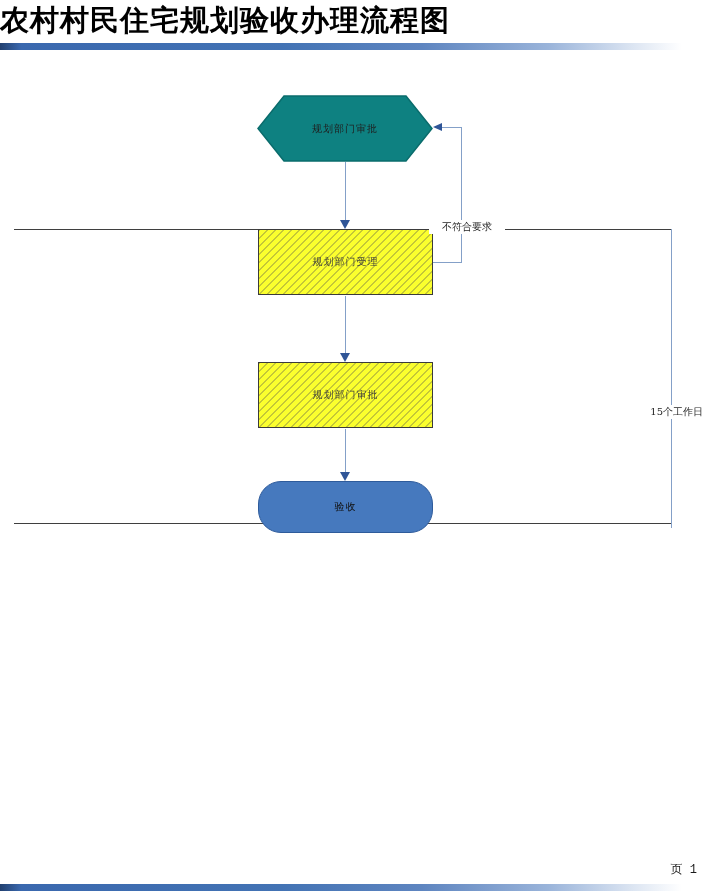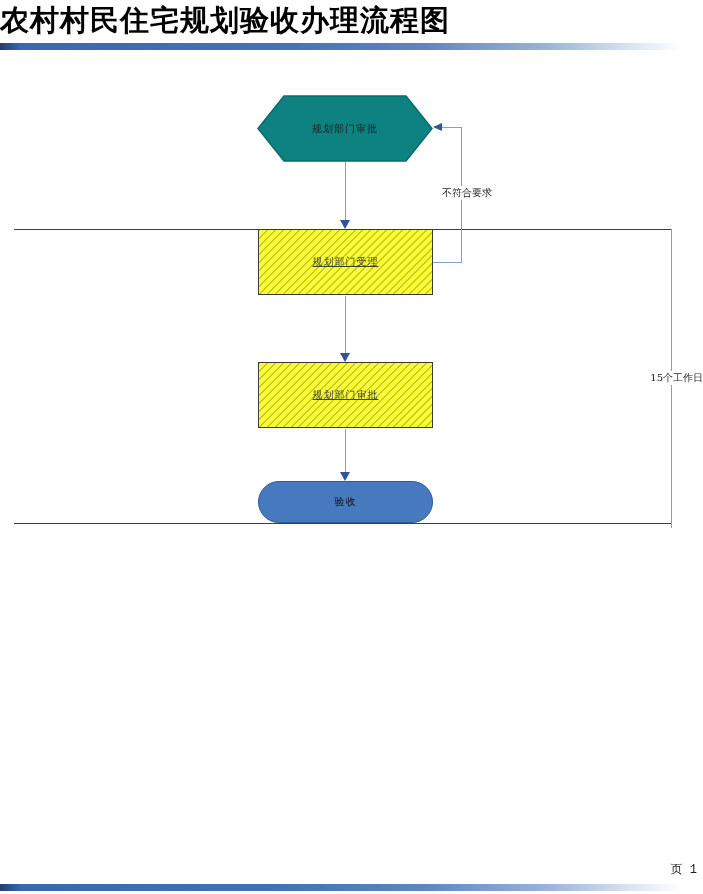--- a/index.html
+++ b/index.html
@@ -61,24 +61,24 @@
     position:absolute;left:258px;width:175px;height:66px;
     box-sizing:border-box;
     border:1.5px solid var(--dark-border);
     background-color:var(--yellow-fill);
     background-image:repeating-linear-gradient(135deg,
       rgba(115,115,70,0.40) 0px, rgba(115,115,70,0.40) 1.4px,
       transparent 1.4px, transparent 5.6px);
   }
   .process-rect.first{top:229px;}
   .process-rect.second{top:362px;}
-  .process-rect .node-label{color:#41413A;text-decoration:underline;}
+  .process-rect .node-label{color:#41413A;}
 
   .stadium{
-    position:absolute;left:258px;top:481px;width:175px;height:42px;
+    position:absolute;left:258px;top:481px;width:175px;height:52px;
     box-sizing:border-box;
     background:var(--blue-fill);
     border:1.5px solid var(--blue-border);
     border-radius:23px;
     z-index:3;
   }
 
   .arrowline{position:absolute;left:345px;width:1px;background:var(--connector);}
   .arrowhead-down{
     position:absolute;left:340px;width:0;height:0;
@@ -89,21 +89,21 @@
     position:absolute;width:0;height:0;
     border-top:4.5px solid transparent;border-bottom:4.5px solid transparent;
     border-right:9px solid var(--arrowhead);
   }
 
   .float-label{
     position:absolute;
     background:#ffffff;
     font-size:10px;color:#262626;
     text-align:center;line-height:14px;height:14px;
-    z-index:4;white-space:nowrap;
+    z-index:4;white-space:nowrap;margin-top:34px;
   }
   .reject-label{left:429px;top:186px;width:76px;}
   .duration-label{left:639px;top:371px;width:64px;text-align:right;}
 
   .page-number{
     position:absolute;right:6px;top:861px;
     font-size:12px;color:#1a1a1a;
     font-family:Liberation Mono, monospace;
   }
 </style>

